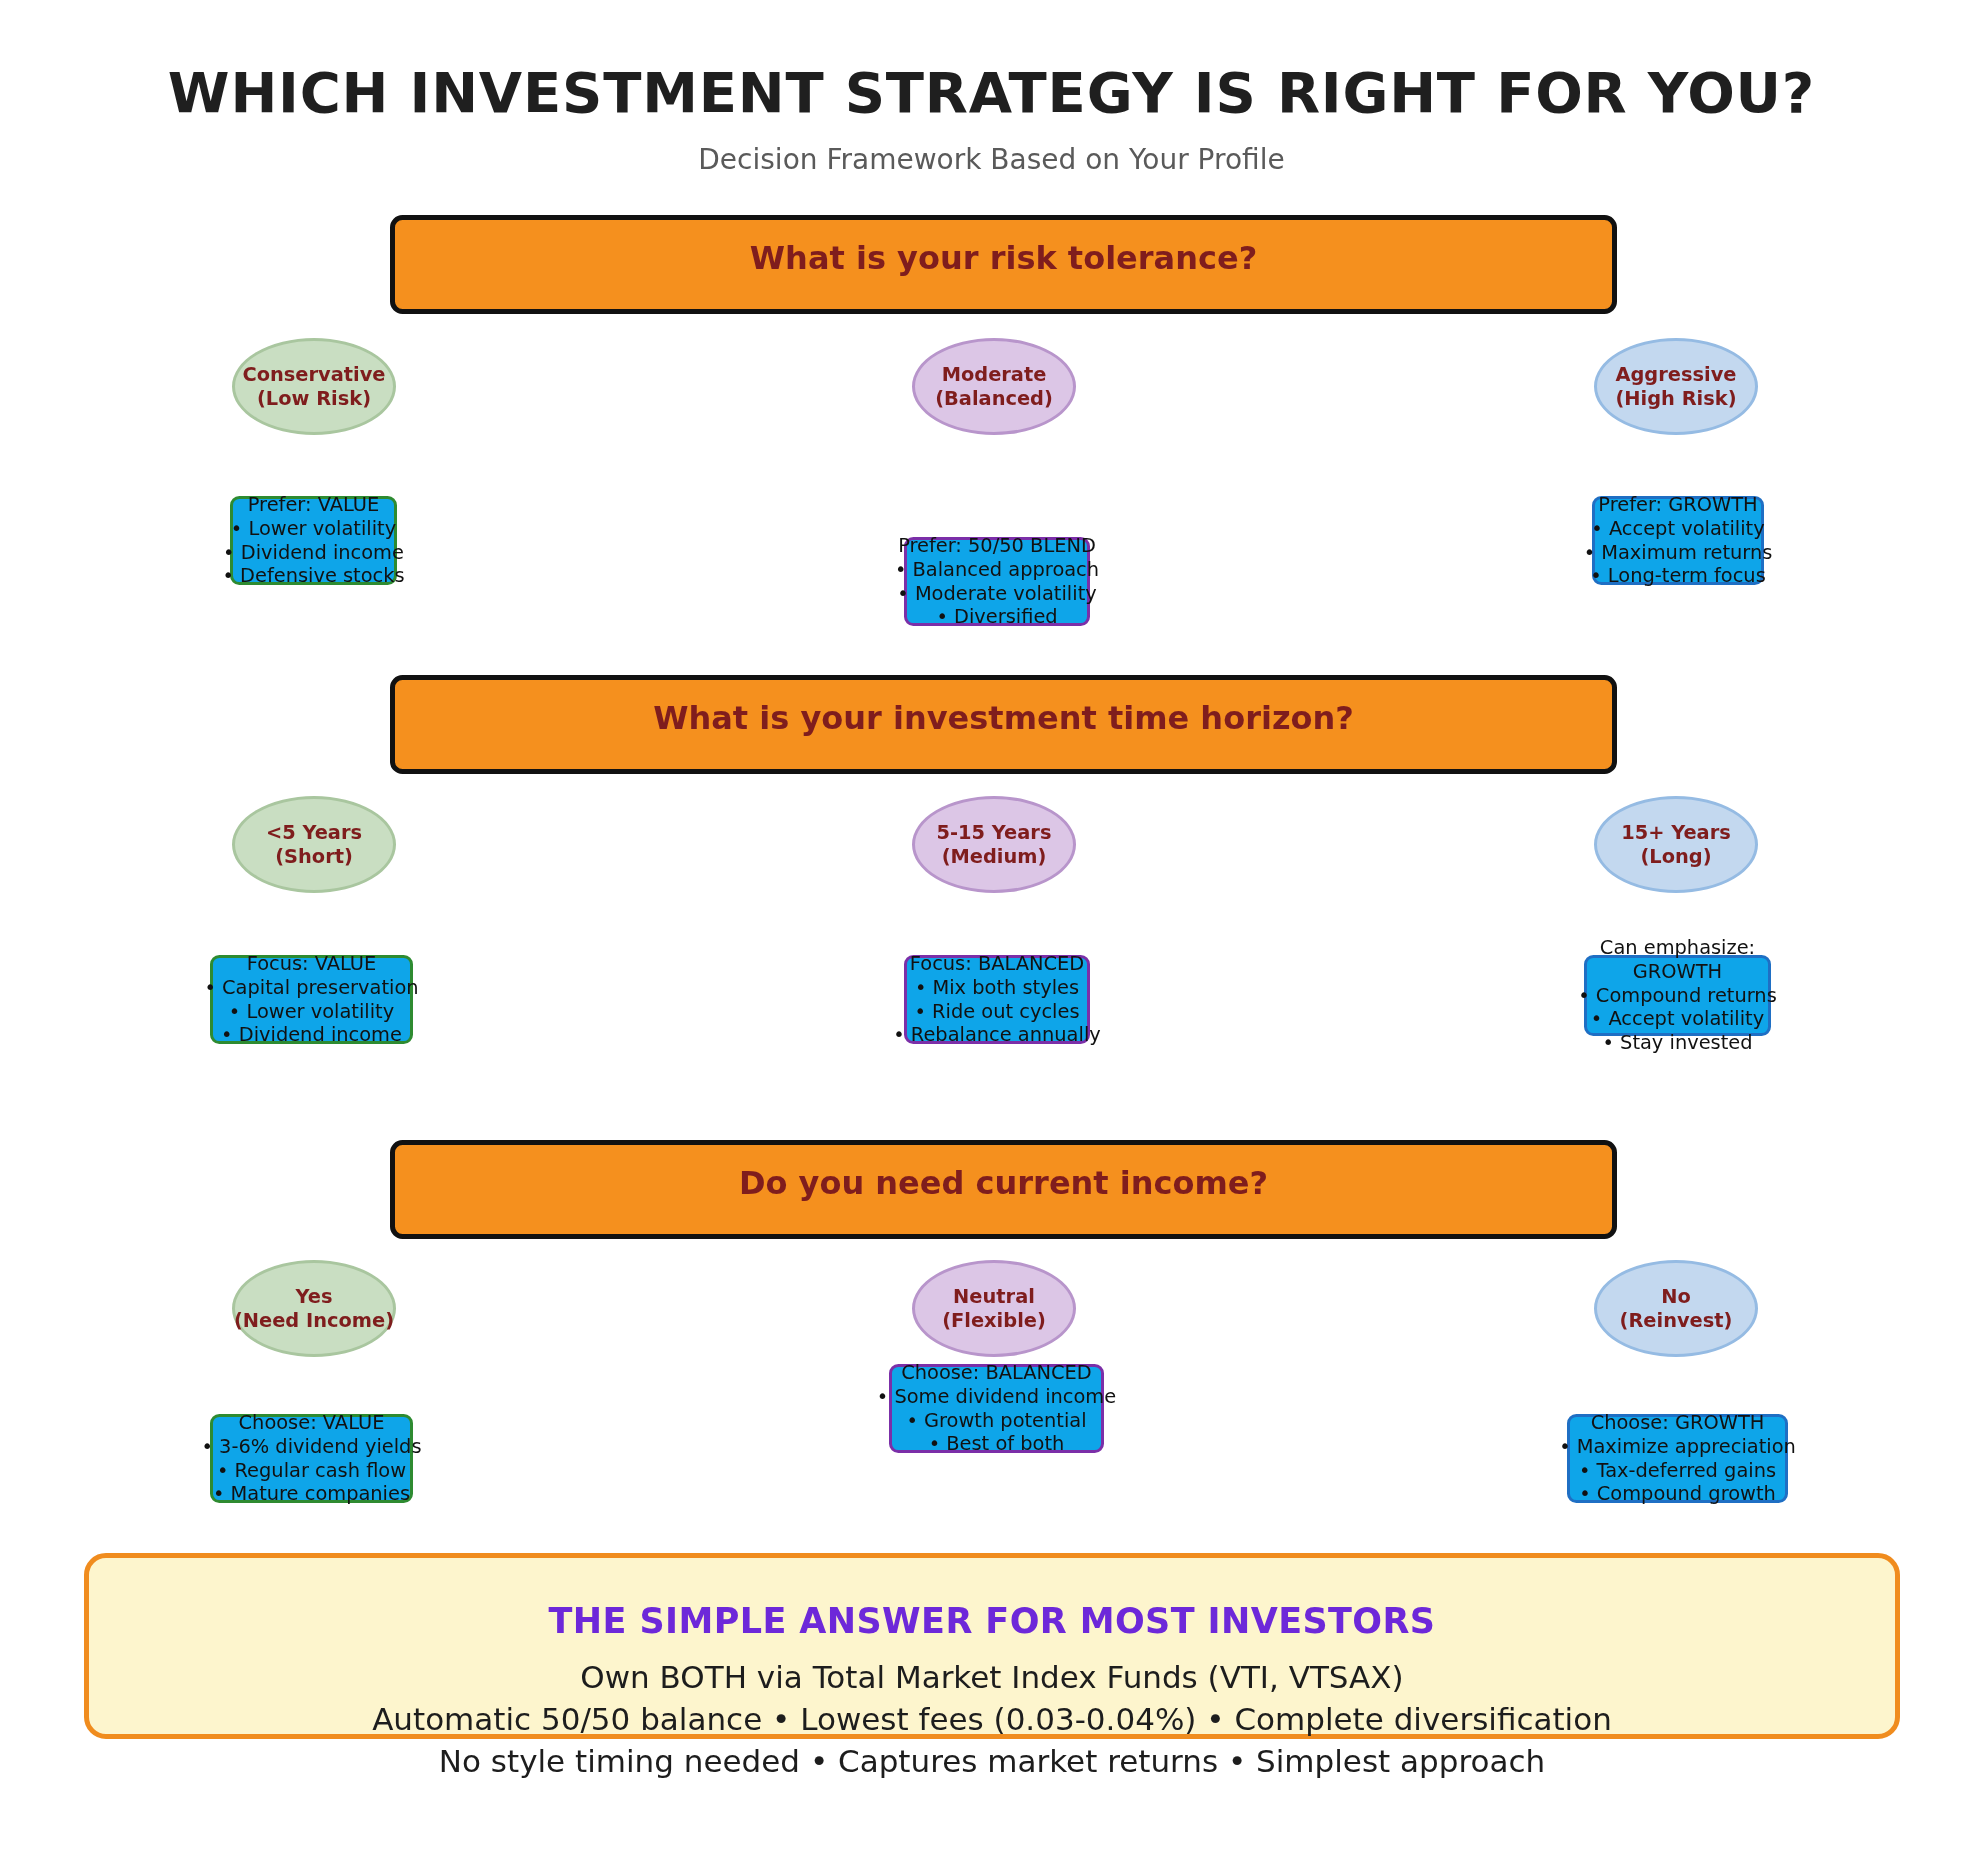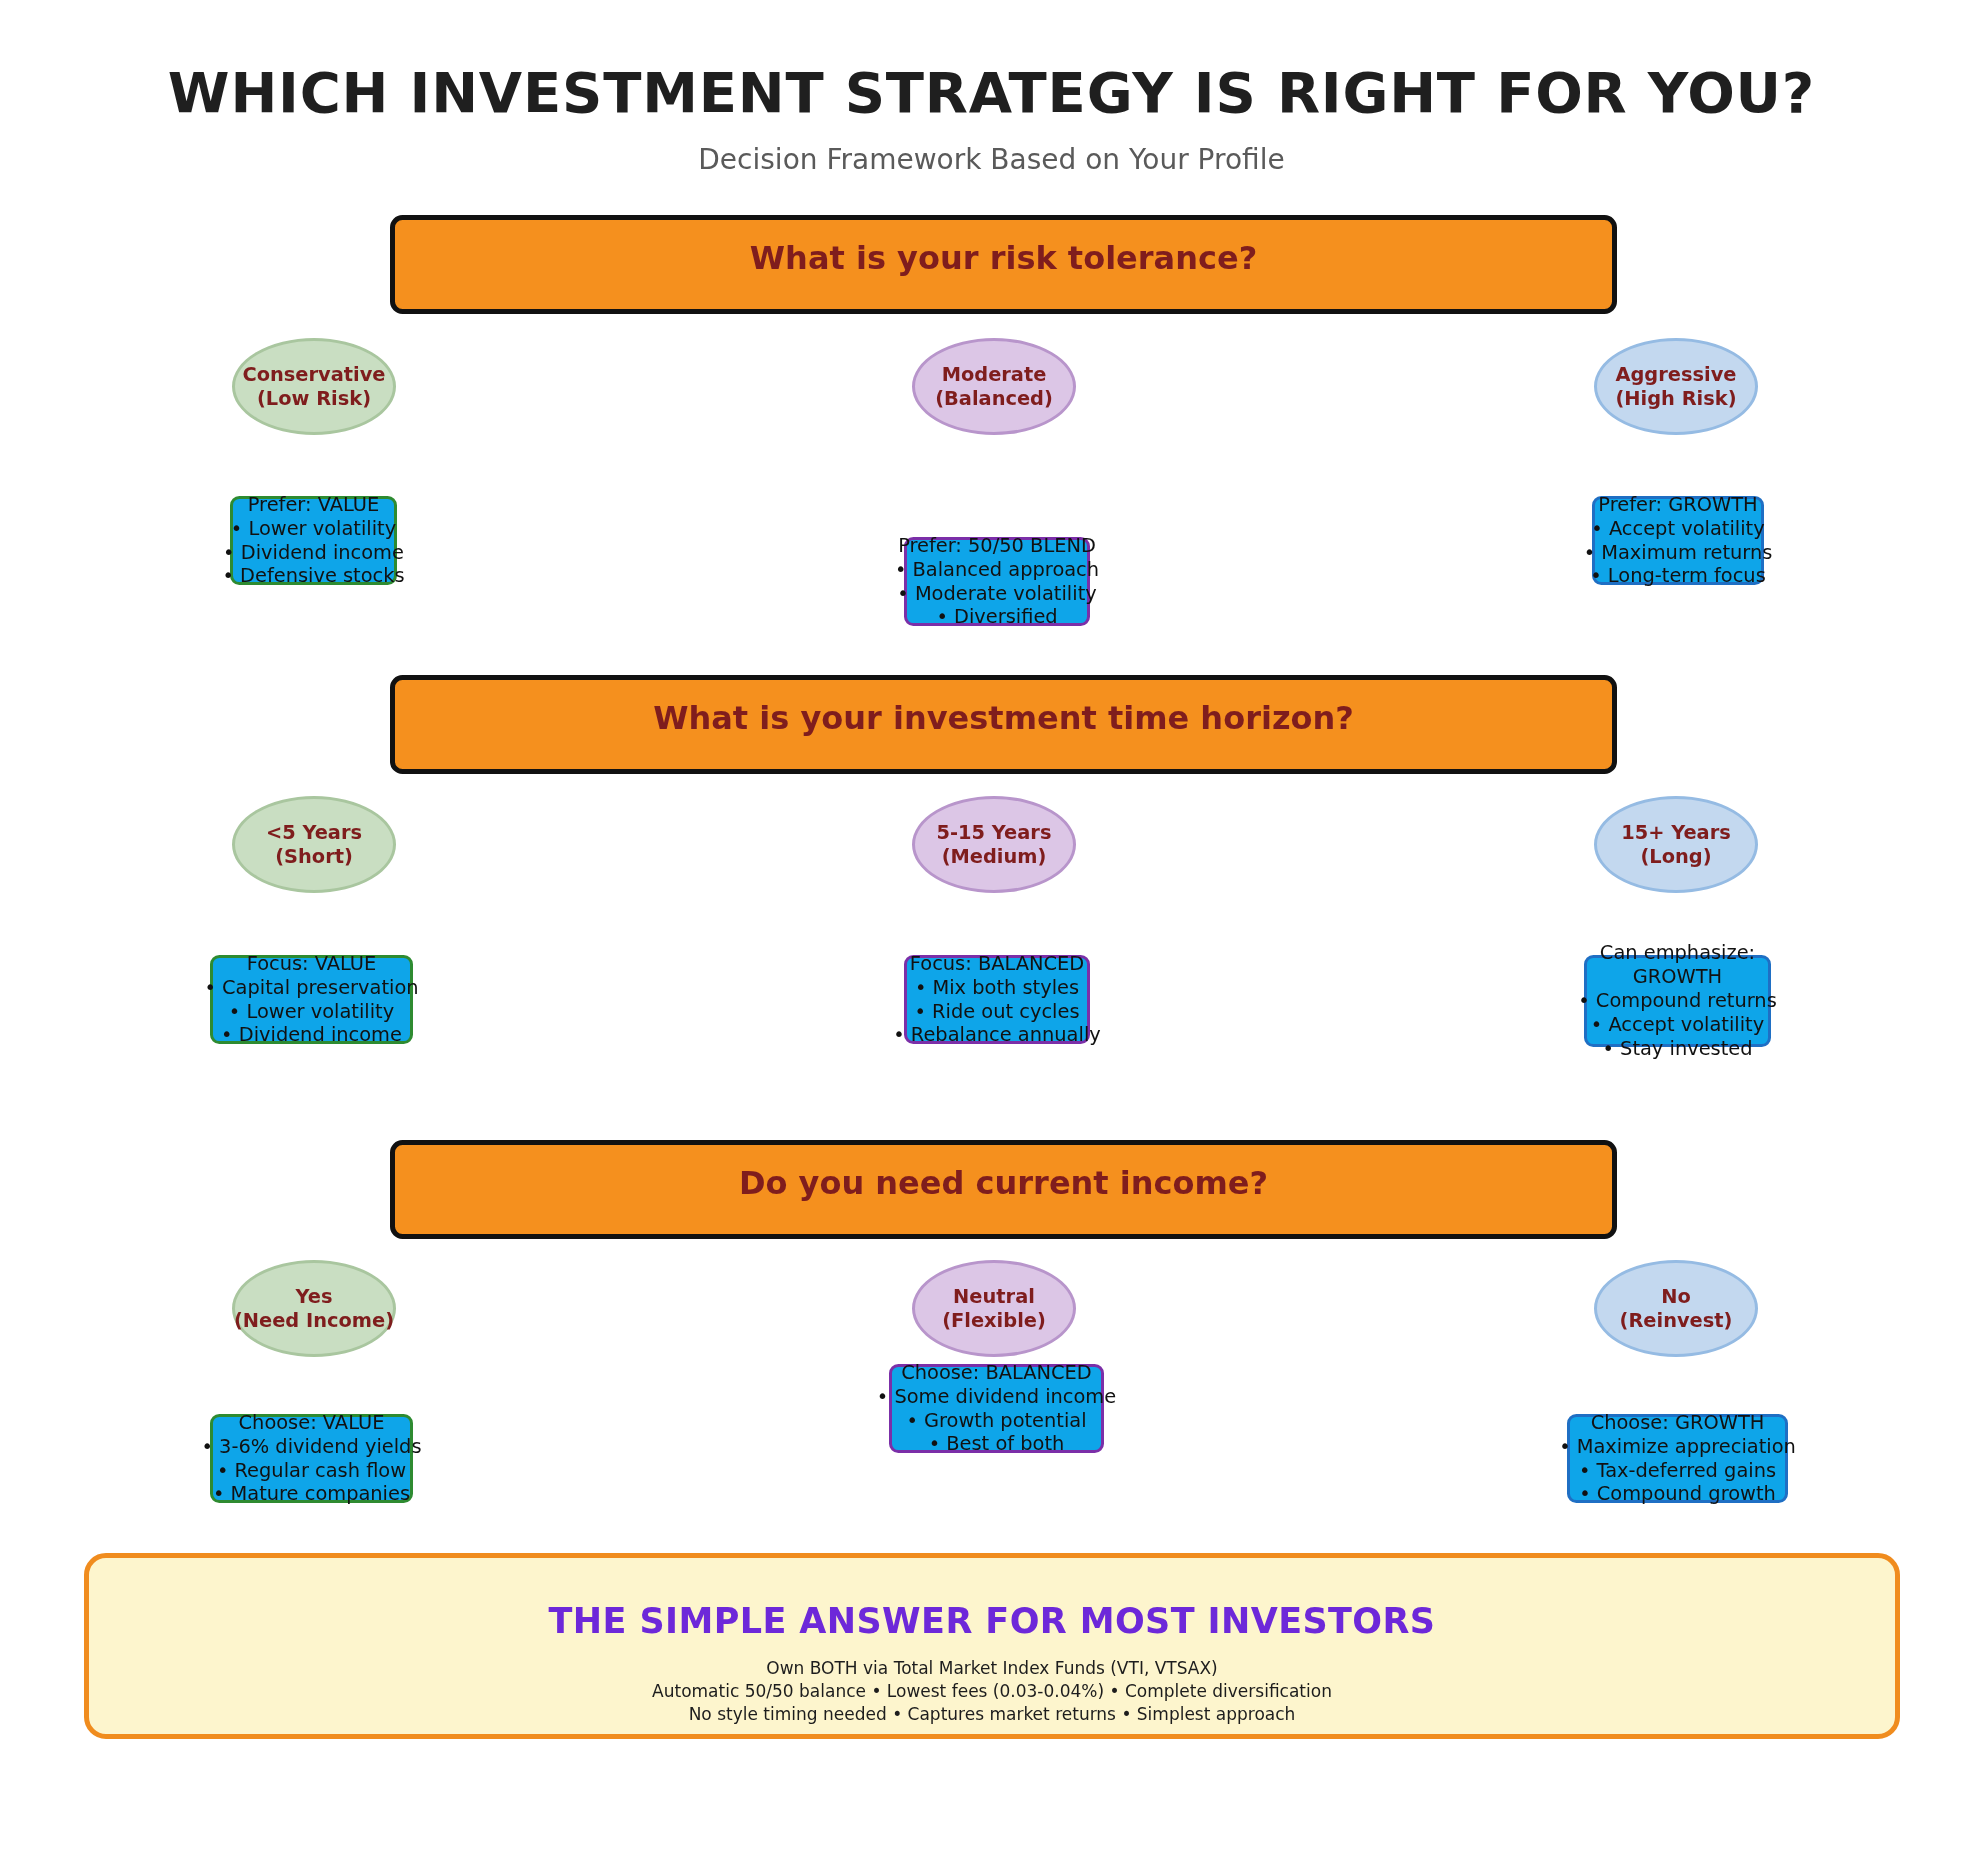--- a/index.html
+++ b/index.html
@@ -137,21 +137,21 @@
     letter-spacing: 0.4px;
   }
   .summary-lines {
     position: absolute;
     left: 0;
     top: 99px;
     width: 100%;
     text-align: center;
   }
   .summary-lines .sline {
-    font-size: 17px;
+    font-size: 31px;
     color: #1d1d1d;
     line-height: 1.35;
     white-space: nowrap;
   }
 </style>
 </head>
 <body>
 
 <div id="page">
 
@@ -210,21 +210,21 @@
     <span class="dline">• Capital preservation</span>
     <span class="dline">• Lower volatility</span>
     <span class="dline">• Dividend income</span>
   </div>
   <div class="dbox db-purple" style="left:904px; top:955px; width:186px; height:89px;">
     <span class="dline">Focus: BALANCED</span>
     <span class="dline">• Mix both styles</span>
     <span class="dline">• Ride out cycles</span>
     <span class="dline">• Rebalance annually</span>
   </div>
-  <div class="dbox db-blue" style="left:1584px; top:955px; width:187px; height:92px;">
+  <div class="dbox db-blue" style="left:1584px; top:955px; width:187px; height:81px;">
     <span class="dline">Can emphasize:</span>
     <span class="dline">GROWTH</span>
     <span class="dline">• Compound returns</span>
     <span class="dline">• Accept volatility</span>
     <span class="dline">• Stay invested</span>
   </div>
 
   <div class="qbar" style="top:1140px;">
     <span class="qbar-text">Do you need current income?</span>
   </div>

